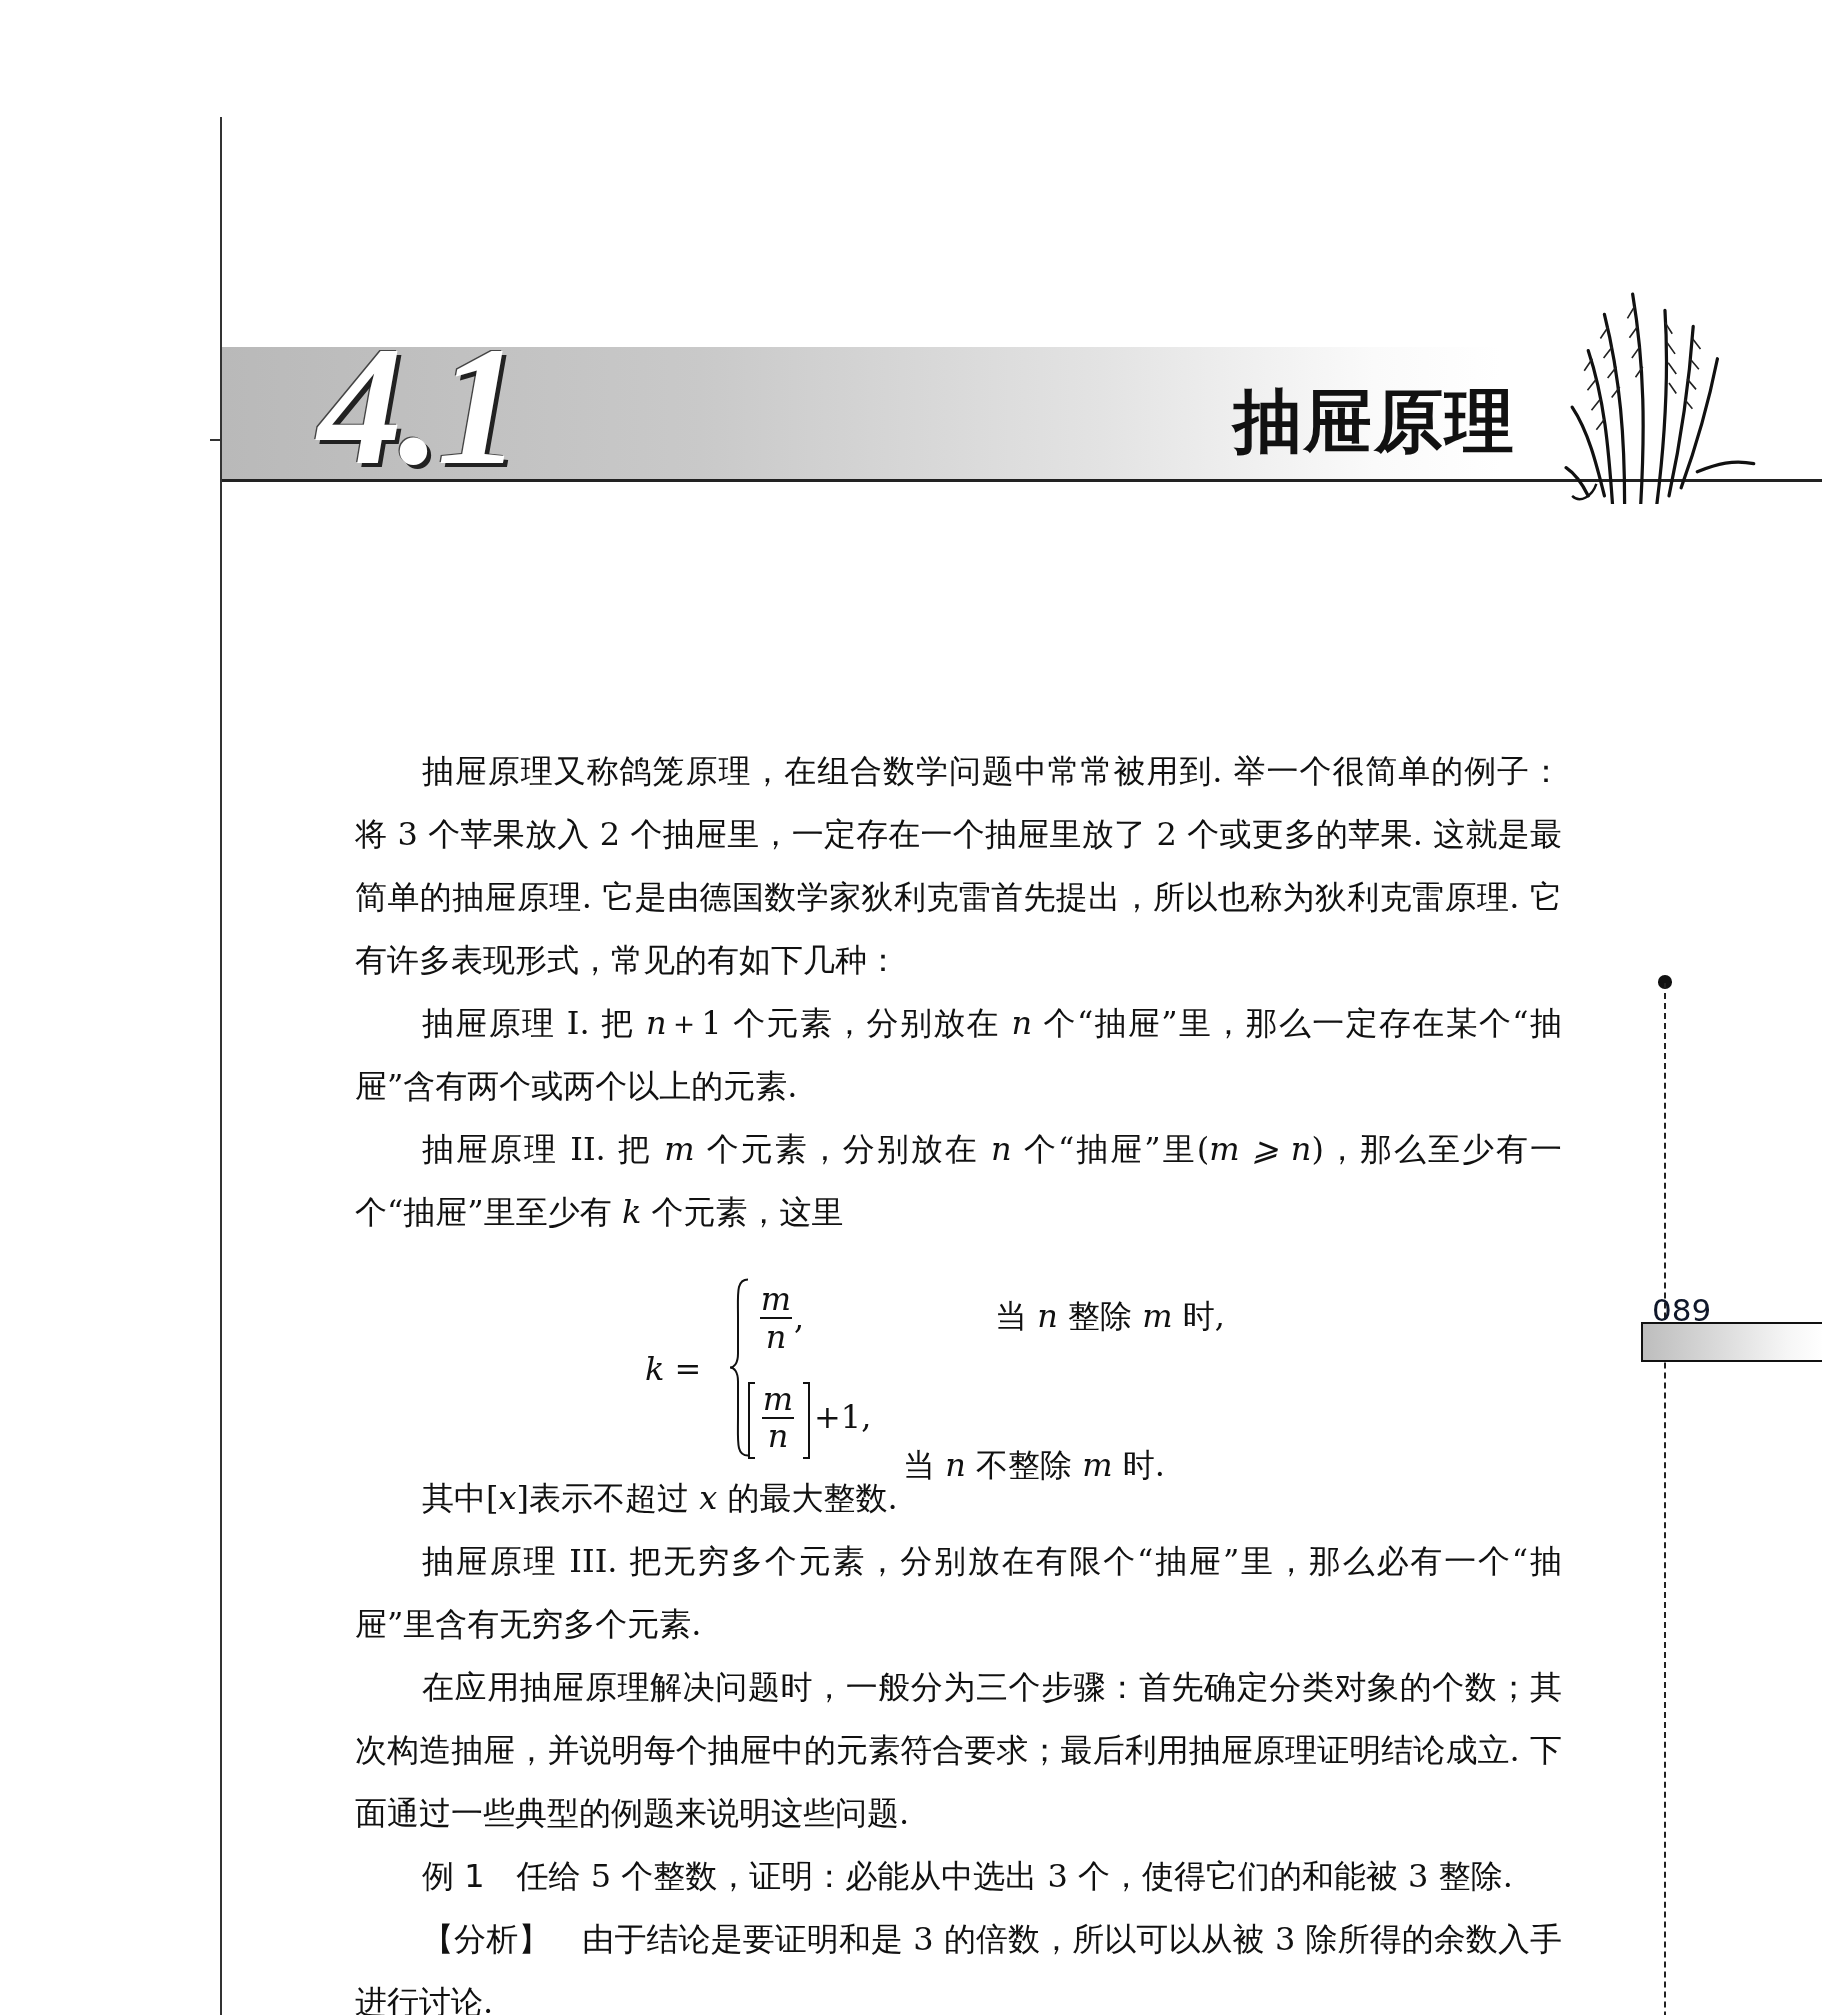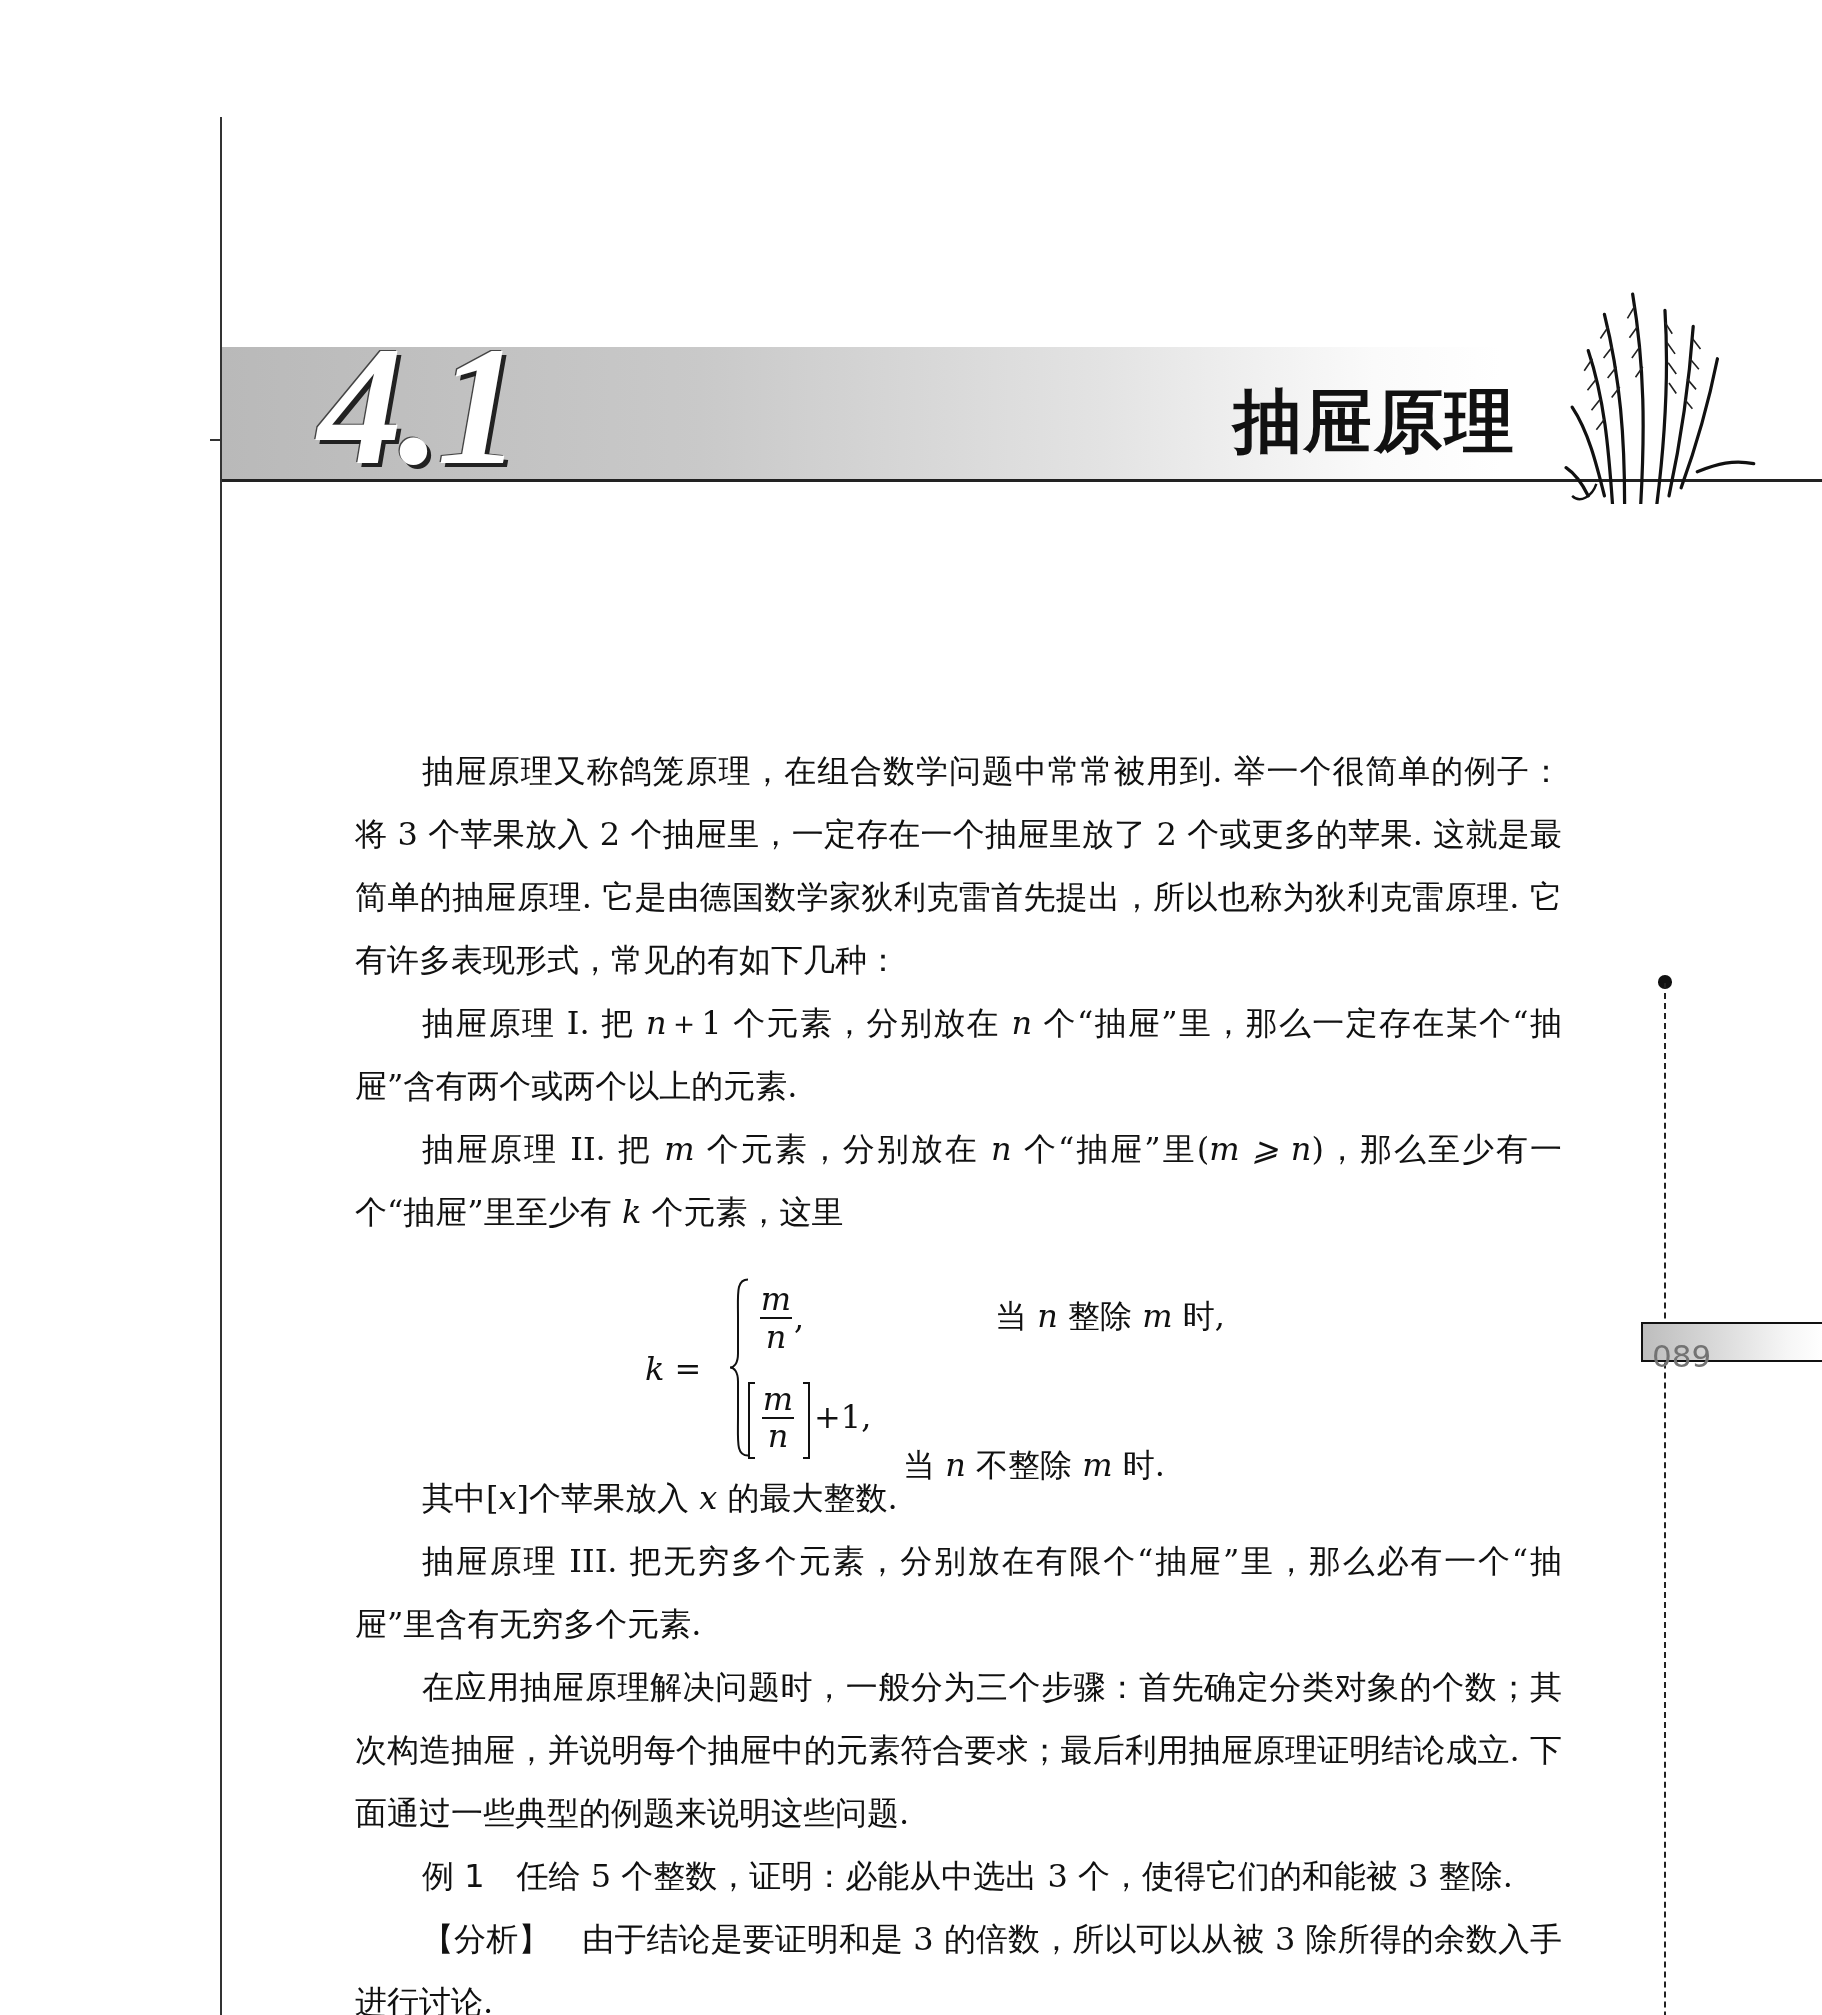--- a/index.html
+++ b/index.html
@@ -17,21 +17,21 @@
   .section-title { left:1233px; top:381px; font-family:"DejaVu Sans", sans-serif; font-weight:bold;
     font-size:69px; line-height:81px; color:#111; letter-spacing:1.6px; }
   .reeds { left:1564px; top:278px; width:210px; height:226px; }
   .body-text { left:355px; width:1207px; font-size:32px; line-height:63px; }
   .p { margin:0; text-indent:67px; text-align:justify; text-align-last:left; }
   .m { font-style:italic; font-family:"DejaVu Serif", serif; }
   .bold { font-weight:normal; font-family:"DejaVu Sans", sans-serif; }
   .formula { left:645px; top:1273px; width:806px; height:193px; font-size:32px; }
   .page-num-box { left:1641px; top:1322px; width:181px; height:36px; border-top:2.4px solid #111; border-bottom:2.4px solid #111; border-left:2.4px solid #111;
     background:linear-gradient(90deg,#bdbdbd 0%,#d9d9d9 40%,#f6f6f6 80%,#fff 100%); }
-  .page-num { left:1652px; top:1338px; font-family:"DejaVu Sans", sans-serif; font-size:31px; line-height:36px; color:#737373; }
+  .page-num { left:1652px; top:1292px; font-family:"DejaVu Sans", sans-serif; font-size:31px; line-height:36px; color:#0f172a; }
   .dash-rule { left:1664px; top:983px; width:0; height:1354px; border-left:2.4px dashed #222; }
   .dot-top { left:1658px; top:975px; width:13.7px; height:13.7px; border-radius:50%; background:#111; }
 </style>
 </head>
 <body>
 
 <div class="abs left-rule"></div>
 <div class="abs left-tick"></div>
 
 <div class="abs header-band"></div>
@@ -91,21 +91,21 @@
       <div class="m" style="line-height:35px;">m</div>
       <div style="border-top:2px solid #111;"></div>
       <div class="m" style="line-height:35px;">n</div>
     </div>
   </div>
   <span class="abs" style="left:169px;top:125px;">+1,</span>
   <div class="abs" style="left:258px;top:125px;white-space:nowrap;margin-top:46px;"><span>当 </span><span class="m">n</span><span> 不整除 </span><span class="m">m</span><span> 时.</span></div>
 </div>
 
 <div class="abs body-text" style="top:1467px;">
-  <p class="p"><span>其中[</span><span class="m">x</span><span>]个苹果放入 </span><span class="m">x</span><span> 的最大整数.</span></p>
+  <p class="p"><span>其中[</span><span class="m">x</span><span>]表示不超过 </span><span class="m">x</span><span> 的最大整数.</span></p>
 
   <p class="p"><span>抽屉原理 III.</span><span> 把无穷多个元素，分别放在有限个“抽屉”里，那么必有一个“抽屉”里含有无穷多个元素.</span></p>
 
   <p class="p">在应用抽屉原理解决问题时，一般分为三个步骤：首先确定分类对象的个数；其次构造抽屉，并说明每个抽屉中的元素符合要求；最后利用抽屉原理证明结论成立. 下面通过一些典型的例题来说明这些问题.</p>
 
   <p class="p"><span class="bold">例 1</span><span>　任给 5 个整数，证明：必能从中选出 3 个，使得它们的和能被 3 整除.</span></p>
 
   <p class="p"><span class="bold">【分析】</span><span>　由于结论是要证明和是 3 的倍数，所以可以从被 3 除所得的余数入手进行讨论.</span></p>
 
 </div>

